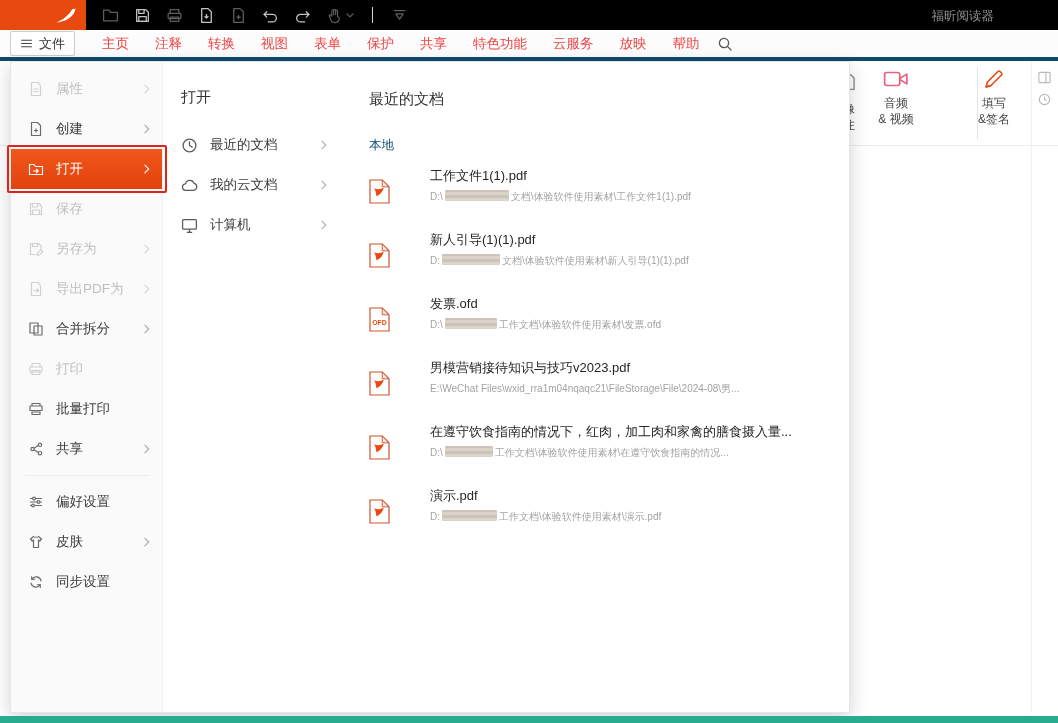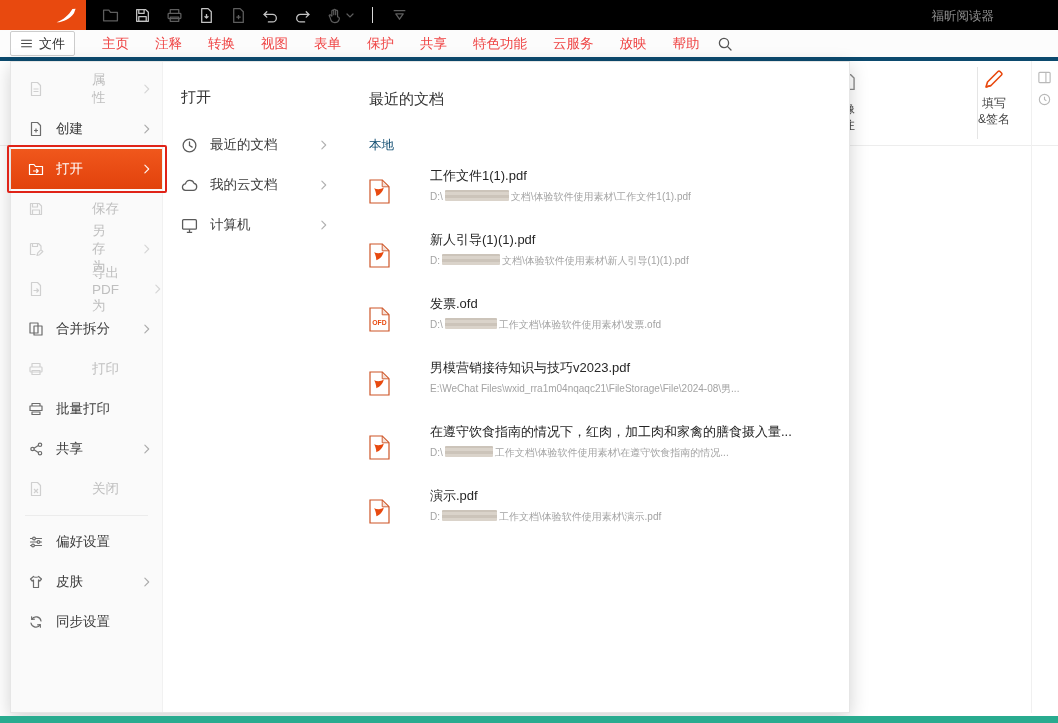--- a/index.html
+++ b/index.html
@@ -35,21 +35,21 @@
   .rb-sep{width:1px;background:#E5E5E5;}
   .rail-line{position:absolute;left:1031px;top:61px;height:652px;width:1px;background:#F0F0F0;z-index:1;}
   .rail-icon{position:absolute;color:#B9B9B9;width:15px;height:15px;z-index:1;}
 
   
   .file-menu-panel{position:absolute;left:10px;top:61px;width:840px;height:652px;background:#fff;
     border:1px solid #E6E6E6;box-shadow:0 5px 18px rgba(0,0,0,.18);z-index:5;display:flex;box-sizing:border-box;}
   .panel-sidebar{width:152px;background:#FAFAFA;border-right:1px solid #F1F1F1;padding-top:7px;box-sizing:border-box;flex:none;}
   .sb-item{height:40px;display:flex;align-items:center;padding:0 12px 0 17px;font-size:13.5px;color:#3C3C3C;position:relative;cursor:default;}
   .sb-item .ic16{width:16px;height:16px;margin-right:12px;color:#6C6C6C;flex:none;}
-  .sb-item.disabled{color:#BFBFBF;gap:36px;}
+  .sb-item.disabled{color:#BFBFBF;}
   .sb-item.disabled .ic16{color:#D0D0D0;}
   .sb-item .arrow{margin-left:auto;width:6px;height:10px;color:#ABABAB;flex:none;}
   .sb-item.disabled .arrow{color:#D5D5D5;}
   .sb-item.active{background:linear-gradient(180deg,#F0571C,#E2420C);color:#fff;}
   .sb-item.active .ic16{color:#fff;}
   .sb-item.active .arrow{color:rgba(255,255,255,.95);}
   .red-annotation{position:absolute;top:-4px;bottom:-4px;left:-4px;right:-5px;border:2px solid #E02318;border-radius:2px;pointer-events:none;}
   .sb-divider{height:1px;background:#ECECEC;margin:6px 14px;}
 
   .panel-open{width:178px;padding:26px 0 0 18px;box-sizing:border-box;flex:none;}
@@ -205,20 +205,32 @@
     <span class="ic rb-abs" style="left:840px;top:10px;width:18px;height:22px;color:#8A8A8A;">
       <svg viewBox="0 0 16 16" fill="none" stroke="currentColor" stroke-width="1.2">
           <path d="M3.5 1.5h6l3 3v10h-9z"></path>
         </svg>
     </span>
     <div class="rb-abs rb-group-label" style="left:836px;top:40px;width:26px;">
       <span>像</span><br>
       <span>注</span>
     </div>
 
+    <div class="rb-abs" style="left:868px;top:6px;width:56px;text-align:center;">
+      <span class="ic" style="width:26px;height:24px;">
+        <svg viewBox="0 0 24 20" fill="none" stroke="#E8627D" stroke-width="1.6" stroke-linejoin="round">
+            <rect x="1.5" y="4" width="14" height="12" rx="2"></rect>
+            <path d="M15.5 9.5L22 5.5v9l-6.5-4"></path>
+          </svg>
+      </span>
+      <div class="rb-group-label">
+        <span>音频</span><br>
+        <span>&amp; 视频</span>
+      </div>
+    </div>
 
     <div class="rb-abs" style="left:968px;top:6px;width:52px;text-align:center;">
       <span class="ic" style="width:24px;height:24px;">
         <svg viewBox="0 0 24 24" fill="none" stroke="#E8490F" stroke-width="1.6" stroke-linejoin="round">
             <path d="M4 20l1.5-5L16 4.5a1.4 1.4 0 0 1 2 0l1.5 1.5a1.4 1.4 0 0 1 0 2L9 18.5z"></path>
             <path d="M4 20l5-1.5"></path>
           </svg>
       </span>
       <div class="rb-group-label">
         <span>填写</span><br>
@@ -369,29 +381,20 @@
               <path d="M6 7.2l4.3-2.6M6 8.8l4.3 2.6"></path>
             </svg>
           </span>
           <span class="sb-label">共享</span>
           <span class="ic arrow">
             <svg viewBox="0 0 7 11" fill="none" stroke="currentColor" stroke-width="1.3" stroke-linecap="round" stroke-linejoin="round">
               <path d="M1 1l4.5 4.5L1 10"></path>
             </svg>
           </span>
         </div>
-        <div class="sb-item disabled">
-          <span class="ic ic16">
-            <svg viewBox="0 0 16 16" fill="none" stroke="currentColor" stroke-width="1.2" stroke-linejoin="round">
-              <path d="M3.5 1.5h6l3 3v10h-9z"></path>
-              <path d="M6 8l4 4M10 8l-4 4"></path>
-            </svg>
-          </span>
-          <span class="sb-label">关闭</span>
-        </div>
         <div class="sb-divider"></div>
         <div class="sb-item">
           <span class="ic ic16">
             <svg viewBox="0 0 16 16" fill="none" stroke="currentColor" stroke-width="1.2" stroke-linecap="round">
               <path d="M2.5 4.5h11M2.5 8h11M2.5 11.5h11"></path>
               <circle cx="6" cy="4.5" r="1.4" fill="#fff"></circle>
               <circle cx="10.5" cy="8" r="1.4" fill="#fff"></circle>
               <circle cx="5" cy="11.5" r="1.4" fill="#fff"></circle>
             </svg>
           </span>

